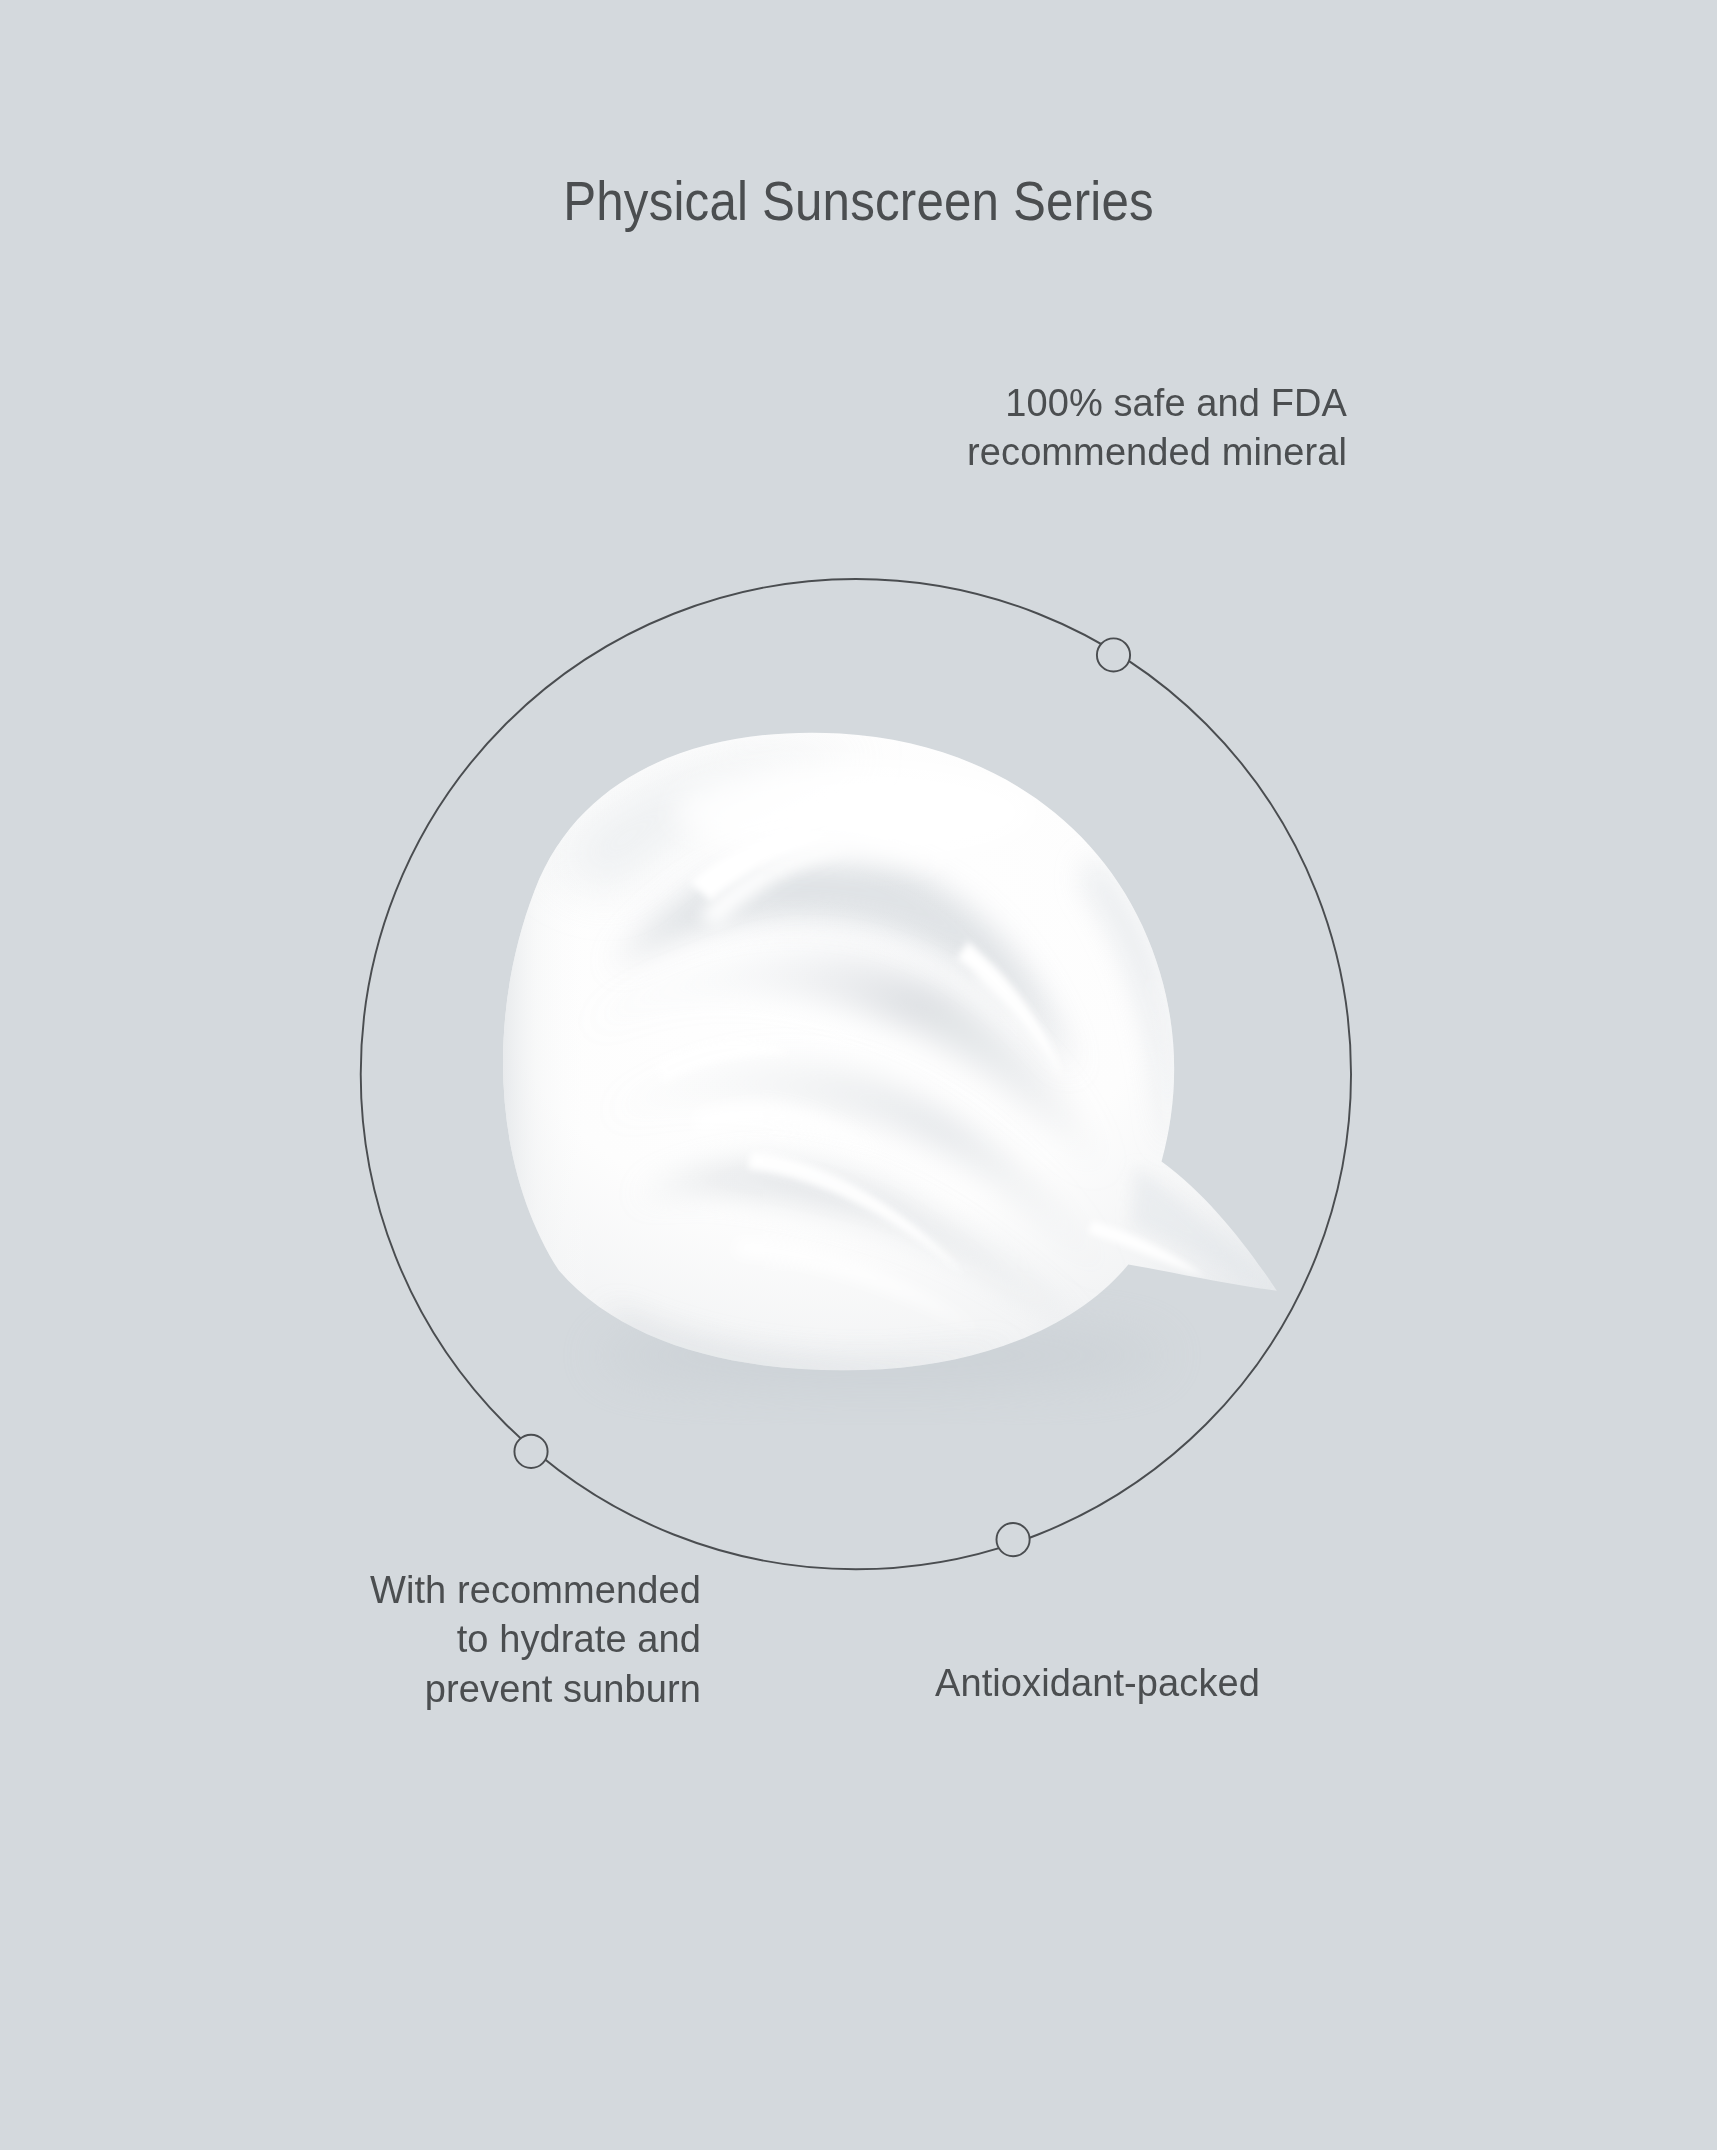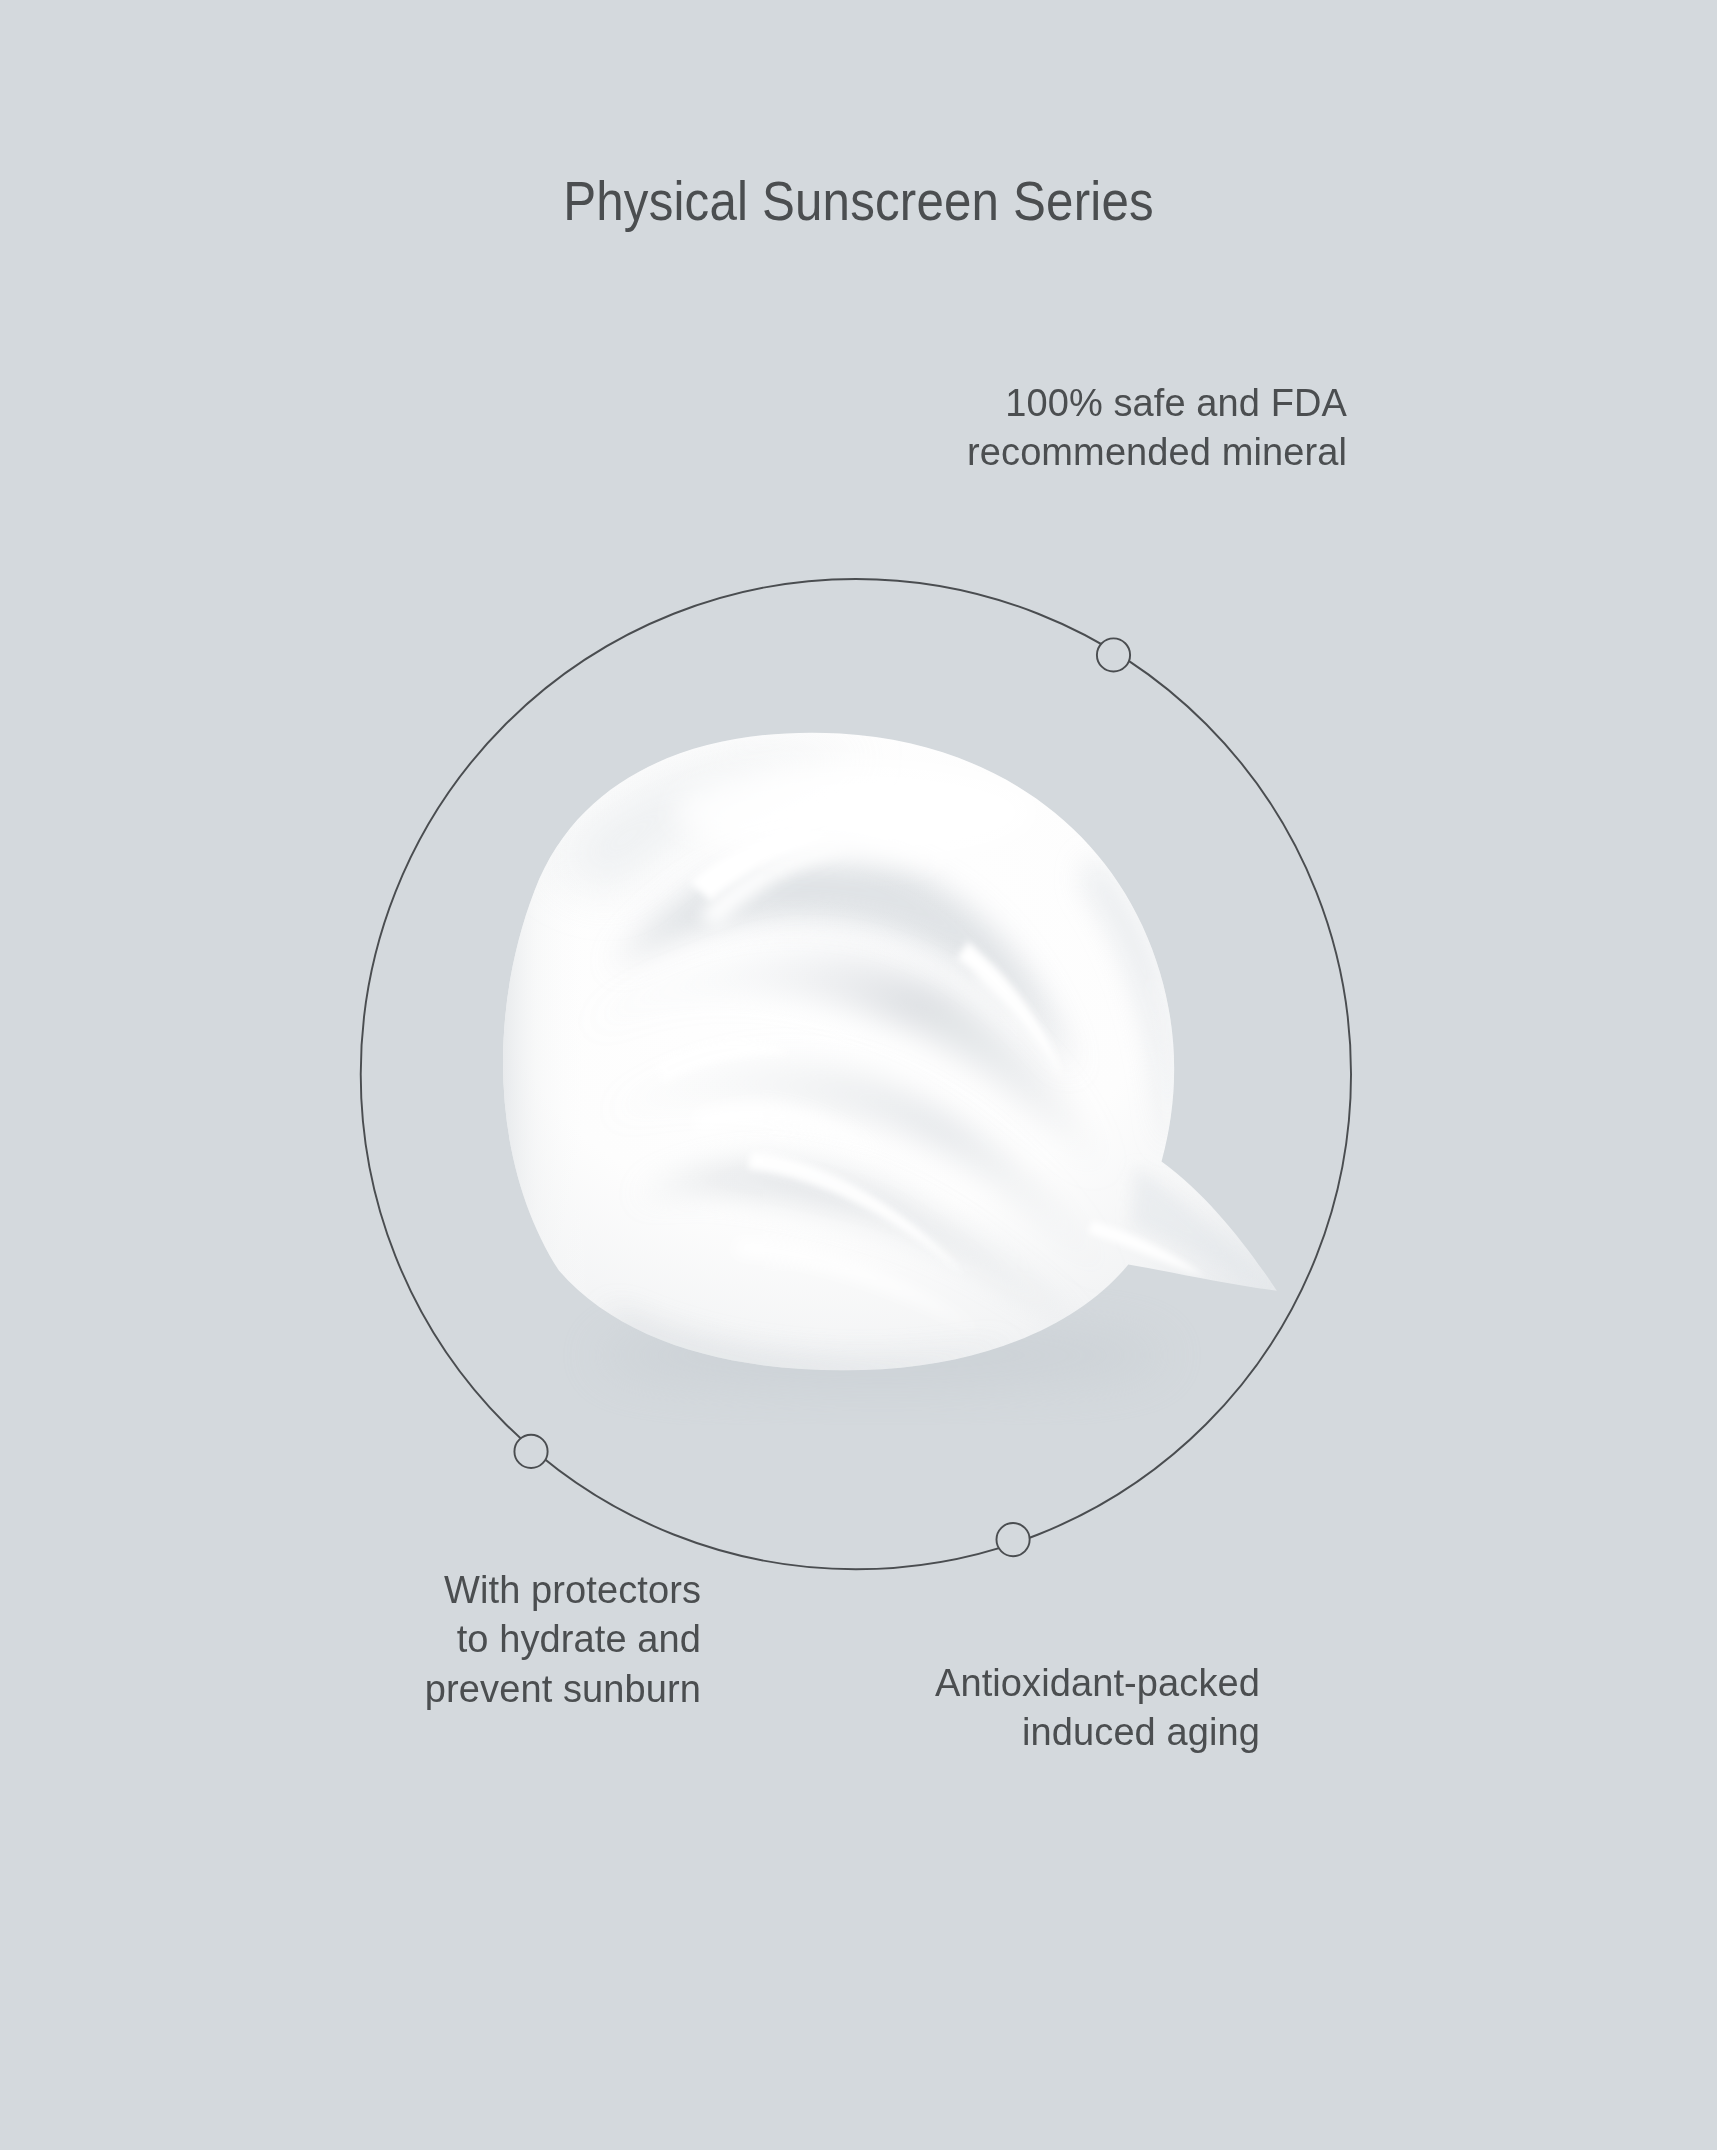--- a/index.html
+++ b/index.html
@@ -215,24 +215,23 @@
       <circle cx="1160" cy="1763" r="19" fill="#d4d9dd" stroke="#4a4d50" stroke-width="2.2"></circle>
     </g>
   </svg>
 
   <div class="caption" id="caption-top-right">
     <span class="ln">100% safe and FDA</span>
     <span class="ln">recommended mineral</span>
   </div>
 
   <div class="caption" id="caption-bottom-left">
-    <span class="ln">With protectors</span>
+    <span class="ln">With recommended</span>
     <span class="ln">to hydrate and</span>
     <span class="ln">prevent sunburn</span>
   </div>
 
   <div class="caption" id="caption-bottom-center">
     <span class="ln">Antioxidant-packed</span>
-    <span class="ln">induced aging</span>
   </div>
 
 </div>
 
 
 </body></html>

